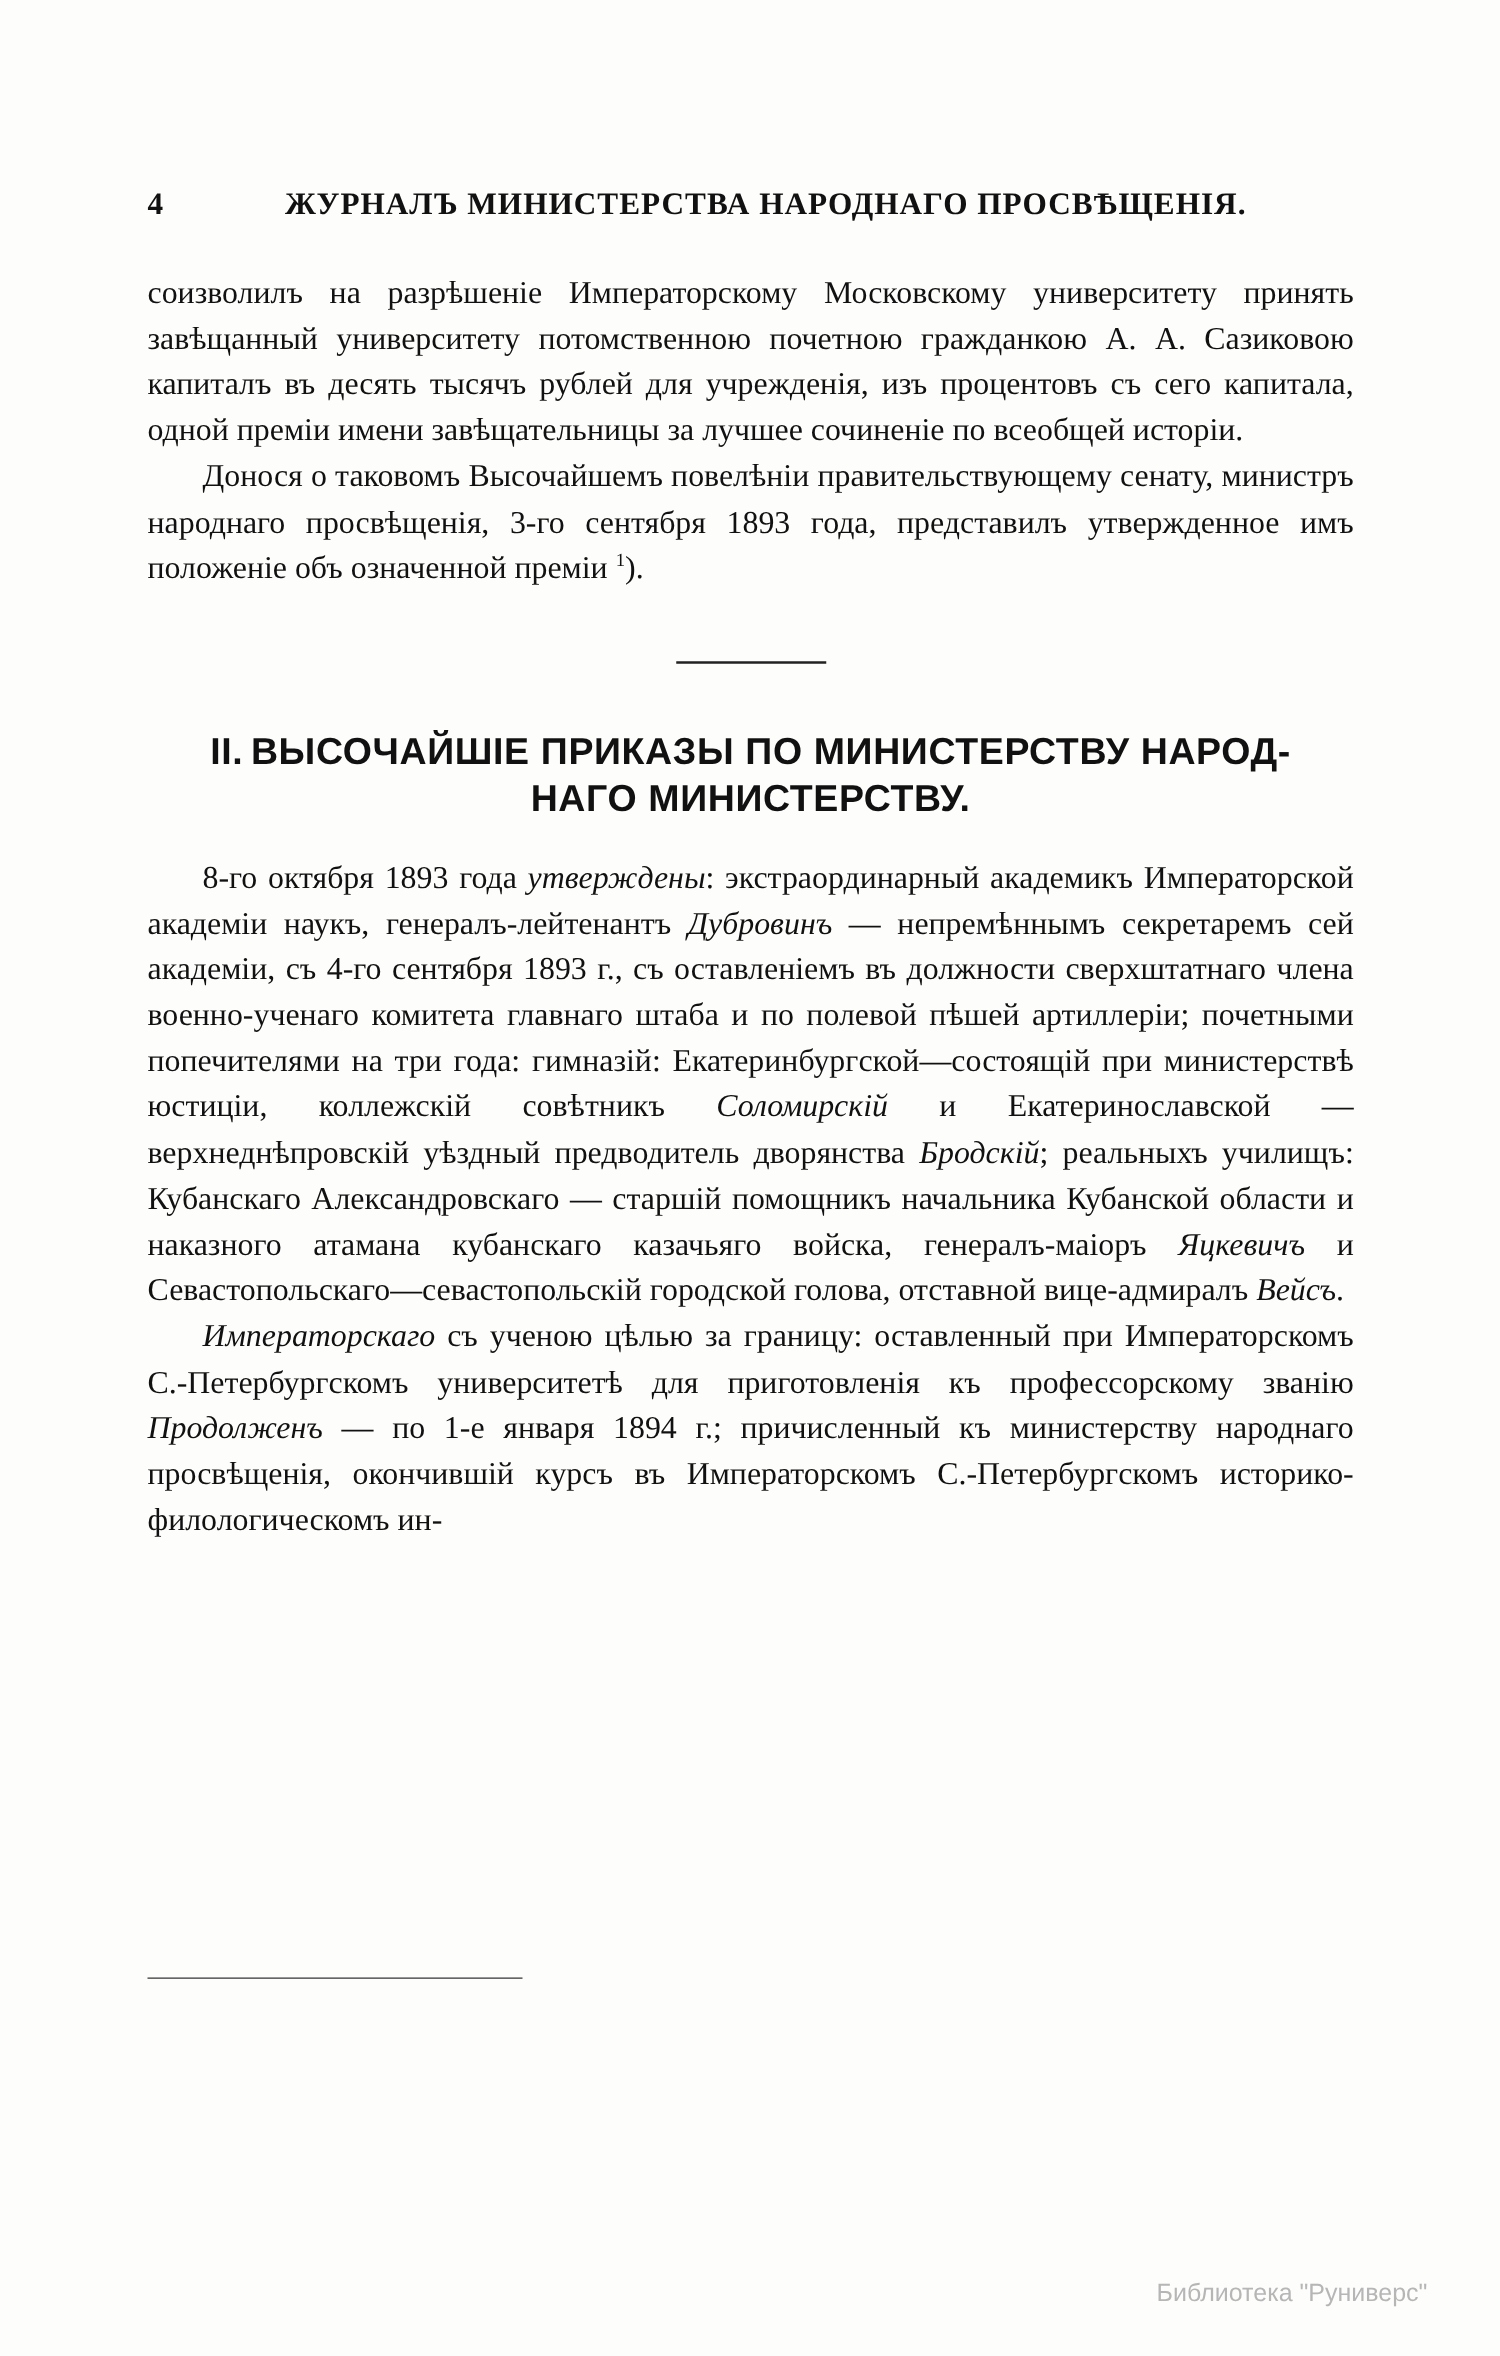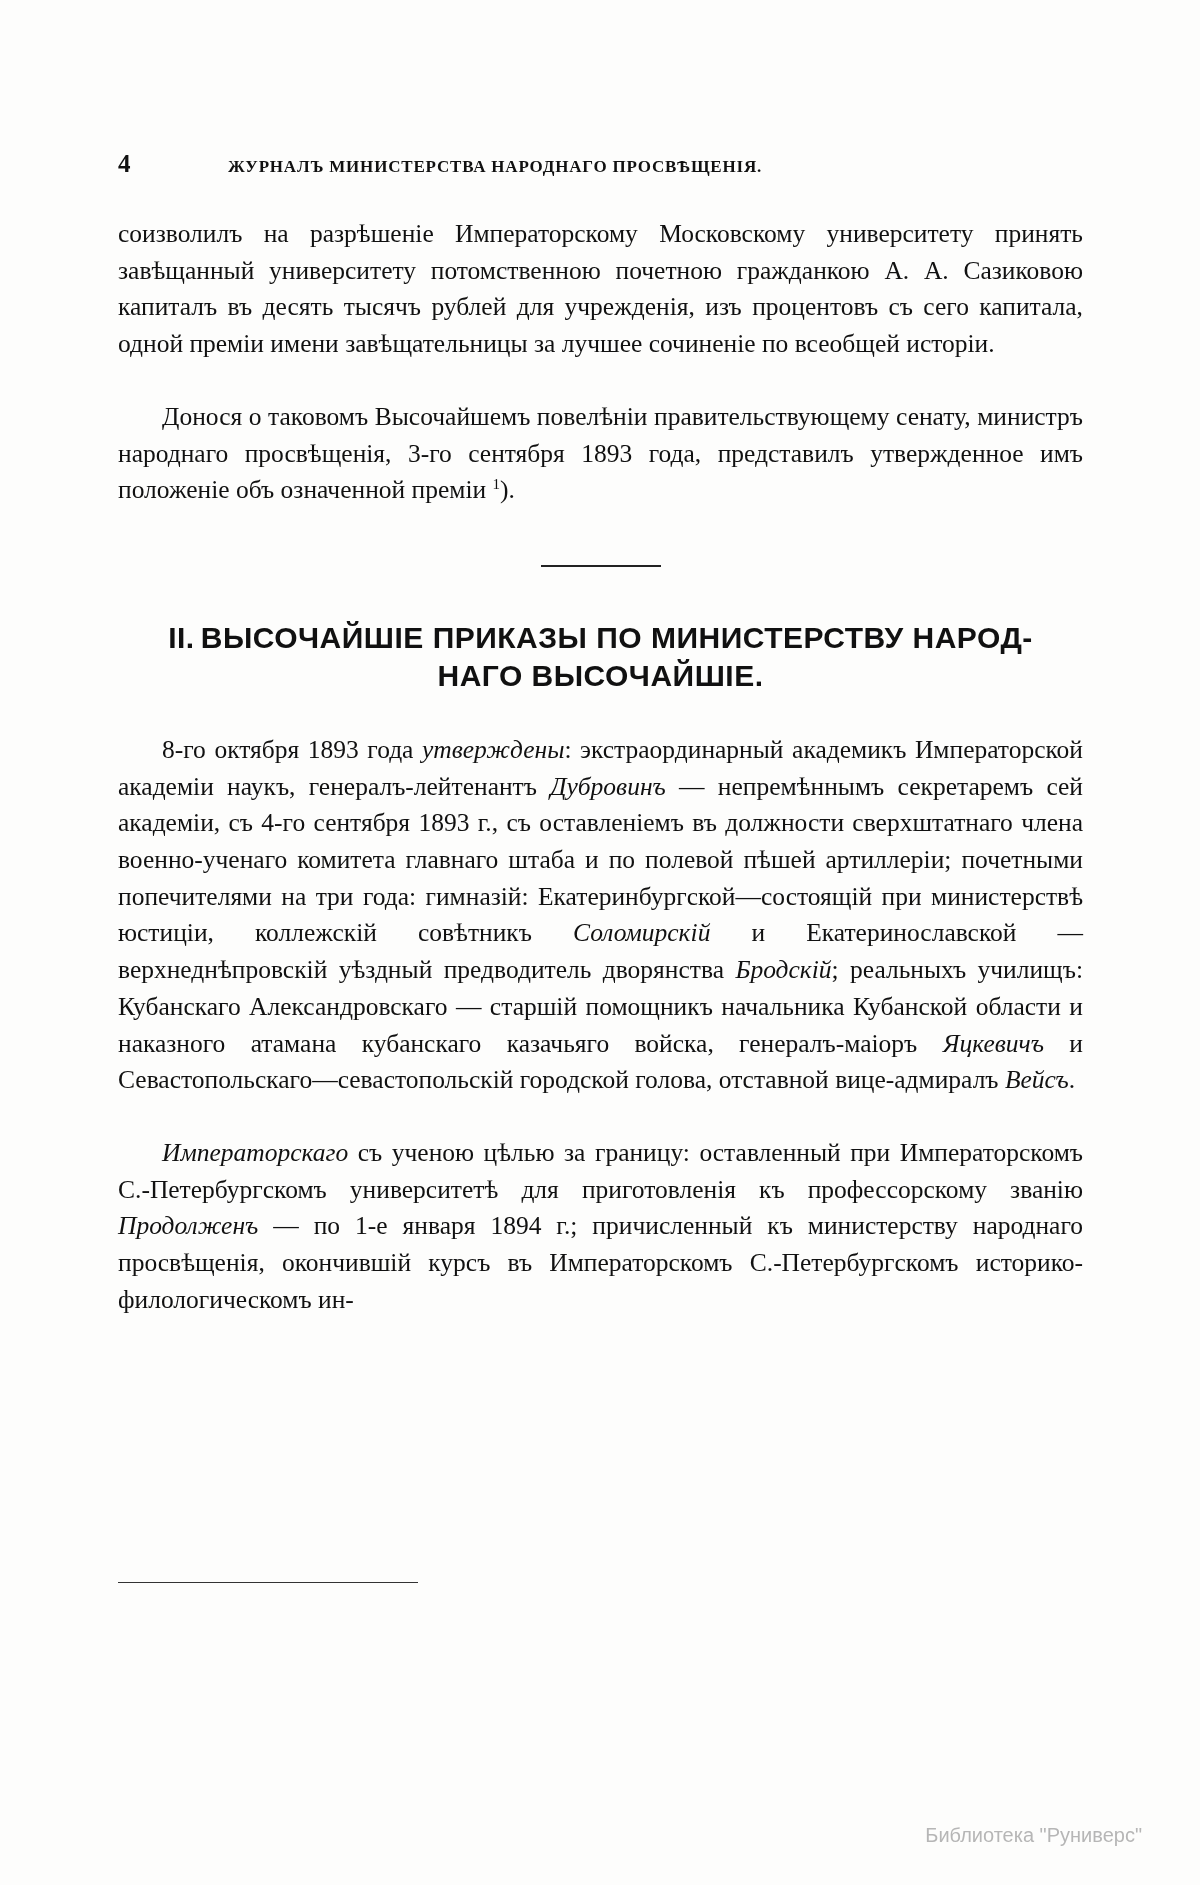--- a/index.html
+++ b/index.html
@@ -35,38 +35,37 @@
     margin-bottom: 38px;
   }
   .folio {
     font-family: "Liberation Serif", serif;
     font-size: 25px;
     font-weight: bold;
     width: 110px;
   }
   .running-title {
     font-family: "Liberation Serif", serif;
-    font-size: 17px;
+    font-size: 25px;
     font-weight: bold;
     letter-spacing: 0.8px;
     text-transform: uppercase;
   }
   
   p.body-par {
     font-size: 25.5px;
     line-height: 1.44;
     text-align: justify;
     margin: 0 0 0 0;
     text-indent: 0;
     -webkit-hyphens: none;
     hyphens: none;
   }
   p.indent {
     text-indent: 44px;
-    margin-top: 36px;
   }
   .blk1 p.body-par { margin-bottom: 0; }
   
   .divider {
     width: 120px;
     height: 0;
     border-top: 2px solid #222;
     margin: 56px auto 52px auto;
   }
   
@@ -132,21 +131,21 @@
 
     <div class="blk1">
       <p class="body-par">соизволилъ на разрѣшеніе Императорскому Московскому университету принять завѣщанный университету потомственною почетною гражданкою А. А. Сазиковою капиталъ въ десять тысячъ рублей для учрежденія, изъ процентовъ съ сего капитала, одной преміи имени завѣщательницы за лучшее сочиненіе по всеобщей исторіи.</p>
       <p class="body-par indent"><span>Донося о таковомъ Высочайшемъ повелѣніи правительствующему сенату, министръ народнаго просвѣщенія, 3-го сентября 1893 года, представилъ утвержденное имъ положеніе объ означенной преміи </span><sup class="fn-ref">1</sup><span>).</span></p>
     </div>
 
     <div class="divider"></div>
 
     <div class="section-heading">
       <span class="line1"><span class="heading-num">II.</span><span>ВЫСОЧАЙШІЕ ПРИКАЗЫ ПО МИНИСТЕРСТВУ НАРОД-</span></span>
-      <span class="line2">НАГО ВЫСОЧАЙШІЕ.</span>
+      <span class="line2">НАГО МИНИСТЕРСТВУ.</span>
     </div>
 
     <div class="blk2">
       <p class="body-par indent"><span>8-го октября 1893 года </span><i>утверждены</i><span>: экстраординарный академикъ Императорской академіи наукъ, генералъ-лейтенантъ </span><i>Дубровинъ</i><span> — непремѣннымъ секретаремъ сей академіи, съ 4-го сентября 1893 г., съ оставленіемъ въ должности сверхштатнаго члена военно-ученаго комитета главнаго штаба и по полевой пѣшей артиллеріи; почетными попечителями на три года: гимназій: Екатеринбургской—состоящій при министерствѣ юстиціи, коллежскій совѣтникъ </span><i>Соломирскій</i><span> и Екатеринославской — верхнеднѣпровскій уѣздный предводитель дворянства </span><i>Бродскій</i><span>; реальныхъ училищъ: Кубанскаго Александровскаго — старшій помощникъ начальника Кубанской области и наказного атамана кубанскаго казачьяго войска, генералъ-маіоръ </span><i>Яцкевичъ</i><span> и Севастопольскаго—севастопольскій городской голова, отставной вице-адмиралъ </span><i>Вейсъ</i><span>.</span></p>
 
 
       <p class="body-par indent"><i>Императорскаго</i><span> съ ученою цѣлью за границу: оставленный при Императорскомъ С.-Петербургскомъ университетѣ для приготовленія къ профессорскому званію </span><i>Продолженъ</i><span> — по 1-е января 1894 г.; причисленный къ министерству народнаго просвѣщенія, окончившій курсъ въ Императорскомъ С.-Петербургскомъ историко-филологическомъ ин-</span></p>
     </div>
 
   </div>

